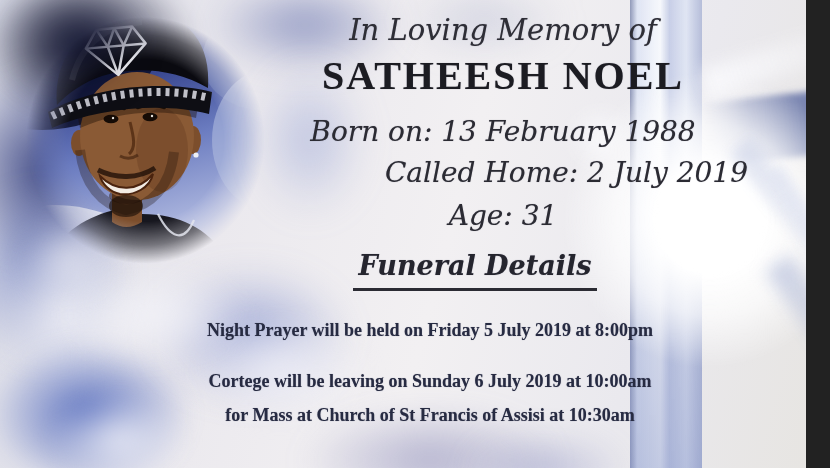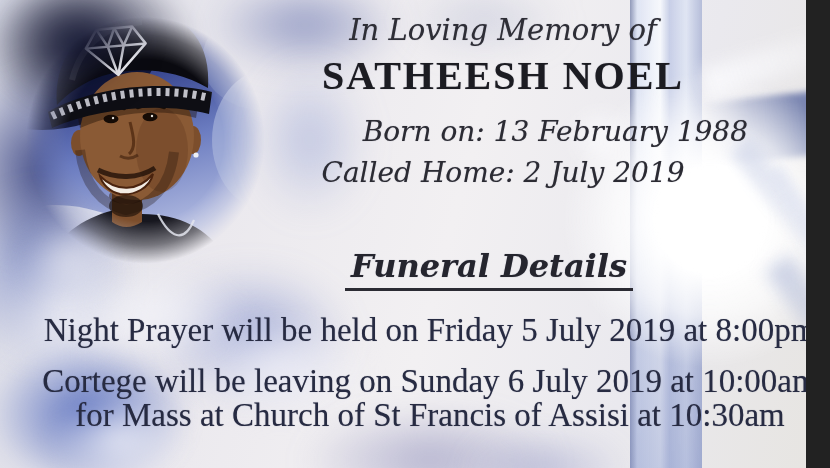--- a/index.html
+++ b/index.html
@@ -53,31 +53,31 @@
   
   .o1 { left:25px; top:248px; width:260px; height:135px; background:radial-gradient(closest-side, rgba(244,244,249,.9), transparent 72%); filter:blur(14px); z-index:4; }
   .o2 { left:235px; top:35px; width:150px; height:210px; background:radial-gradient(closest-side, rgba(125,142,205,.45), transparent 72%); filter:blur(18px); z-index:4; }
   .o3 { left:-30px; top:-40px; width:200px; height:160px; background:radial-gradient(closest-side, rgba(9,12,40,.7), transparent 72%); filter:blur(16px); z-index:4; }
   .o4 { left:0px; top:200px; width:140px; height:120px; background:radial-gradient(closest-side, rgba(238,238,245,.75), transparent 72%); filter:blur(12px); z-index:4; }
   
   .header-block { position:absolute; left:258px; top:12px; width:490px; text-align:center; z-index:6; text-shadow:0 0 1px rgba(30,30,55,.35); }
   .tribute { font-size:29px; line-height:36px; font-style:italic; color:#2e2e36; font-family:"DejaVu Serif", serif; }
   .name { font-size:40px; line-height:52px; font-weight:bold; letter-spacing:2px; color:#1c1c22; margin-top:2px; font-family:"Liberation Serif", serif; }
   .meta { font-size:28px; line-height:36px; font-style:italic; color:#2b2b33; font-family:"DejaVu Serif", serif; }
-  .born { margin-top:12px;text-align:right; }
-  .called { margin-top:5px; }
+  .born { margin-top:12px; }
+  .called { margin-top:5px;text-align:right; }
   .age { margin-top:7px; }
   .body-block { position:absolute; left:30px; top:246px; width:800px; text-align:center; z-index:6; text-shadow:0 0 1px rgba(25,30,60,.4); }
   .funeral-title {
-    display:inline-block; position:relative; left:59px;
-    font-size:32px; line-height:40px; font-style:italic; font-weight:600; color:#25252e;
+    display:inline-block; position:relative; left:45px;
+    font-size:27px; line-height:40px; font-style:italic; font-weight:600; color:#25252e;
     border-bottom:3px solid #2b2b33; padding:0 6px 2px;
     font-family:"DejaVu Serif", serif;
   }
-  .detail { font-size:33px; font-weight:normal; line-height:34px; color:#272b42; margin:0; font-family:"Liberation Serif", serif; }
+  .detail { font-size:18px; font-weight:bold; line-height:34px; color:#272b42; margin:0; font-family:"Liberation Serif", serif; }
   .first-after-title { margin-top:22px; }
   .group-gap { margin-top:17px; }
 </style>
 </head>
 <body>
 
 <div class="card">
 
   <div class="layer">
     <div class="blob b1"></div>
@@ -167,20 +167,21 @@
   <div class="blob o3"></div>
   <div class="blob o2"></div>
   <div class="blob o1"></div>
   <div class="blob o4"></div>
 
   <div class="header-block">
     <div class="tribute">In Loving Memory of</div>
     <div class="name">SATHEESH NOEL</div>
     <div class="meta born">Born on: 13 February 1988</div>
     <div class="meta called">Called Home: 2 July 2019</div>
+    <div class="meta age">Age: 31</div>
   </div>
 
   <div class="body-block">
     <div class="funeral-title">Funeral Details</div>
     <p class="detail first-after-title">Night Prayer will be held on Friday 5 July 2019 at 8:00pm</p>
     <p class="detail group-gap">Cortege will be leaving on Sunday 6 July 2019 at 10:00am</p>
     <p class="detail">for Mass at Church of St Francis of Assisi at 10:30am</p>
   </div>
 
 </div>

